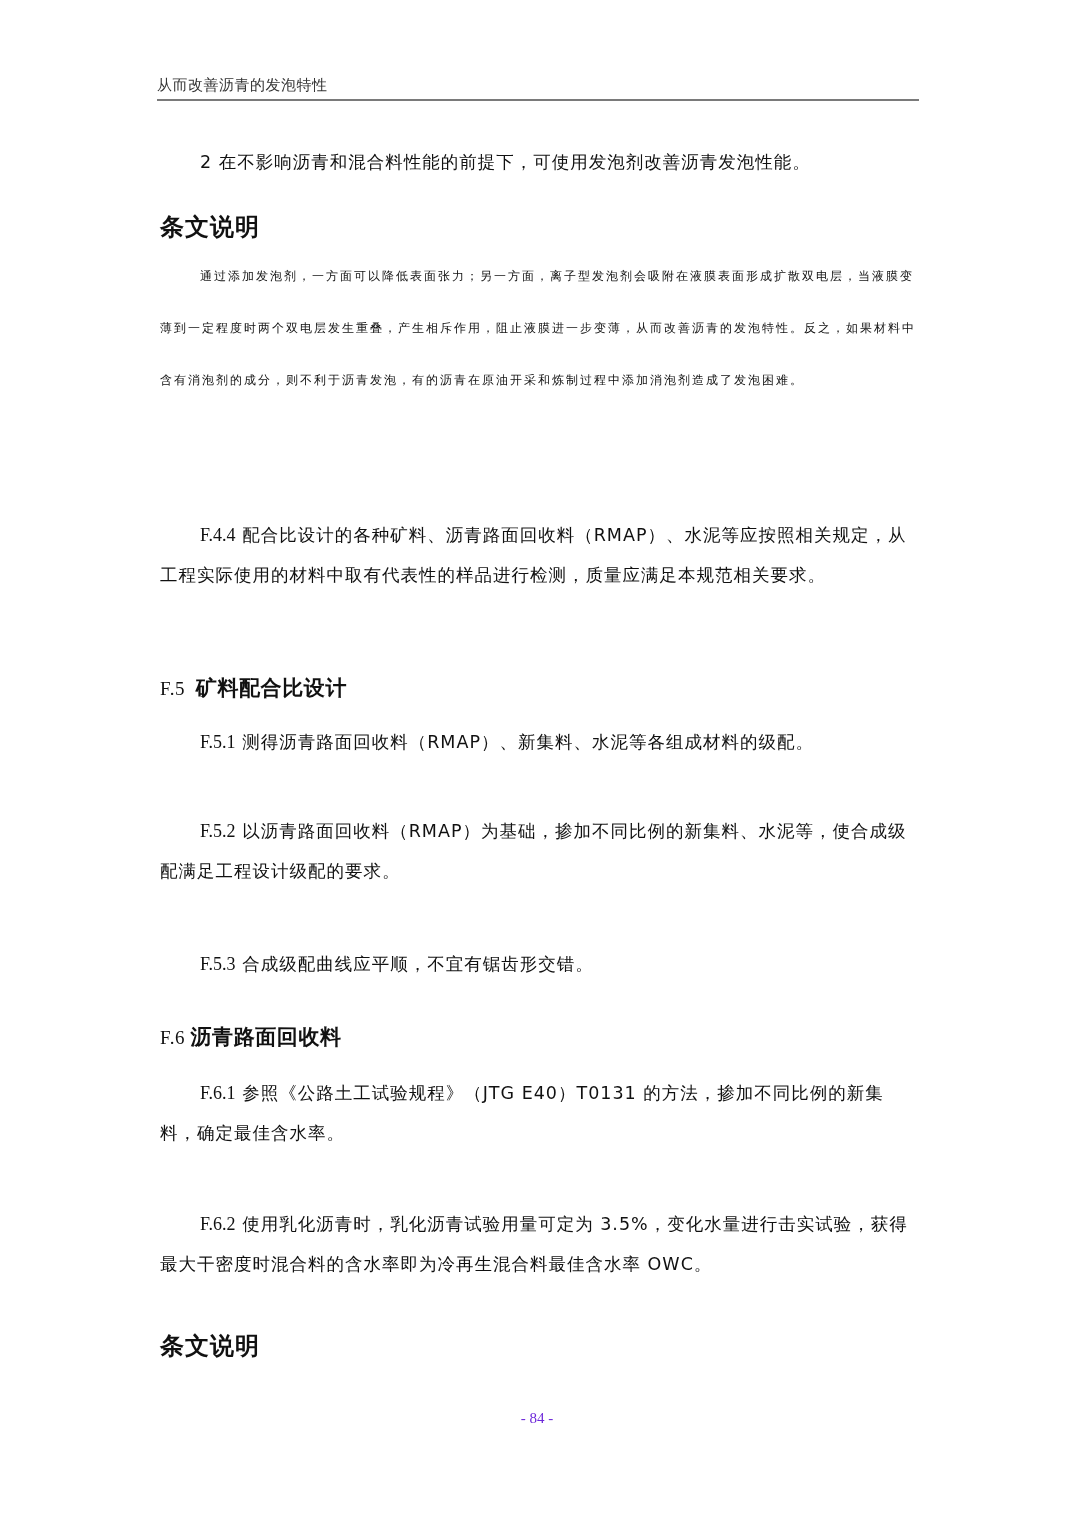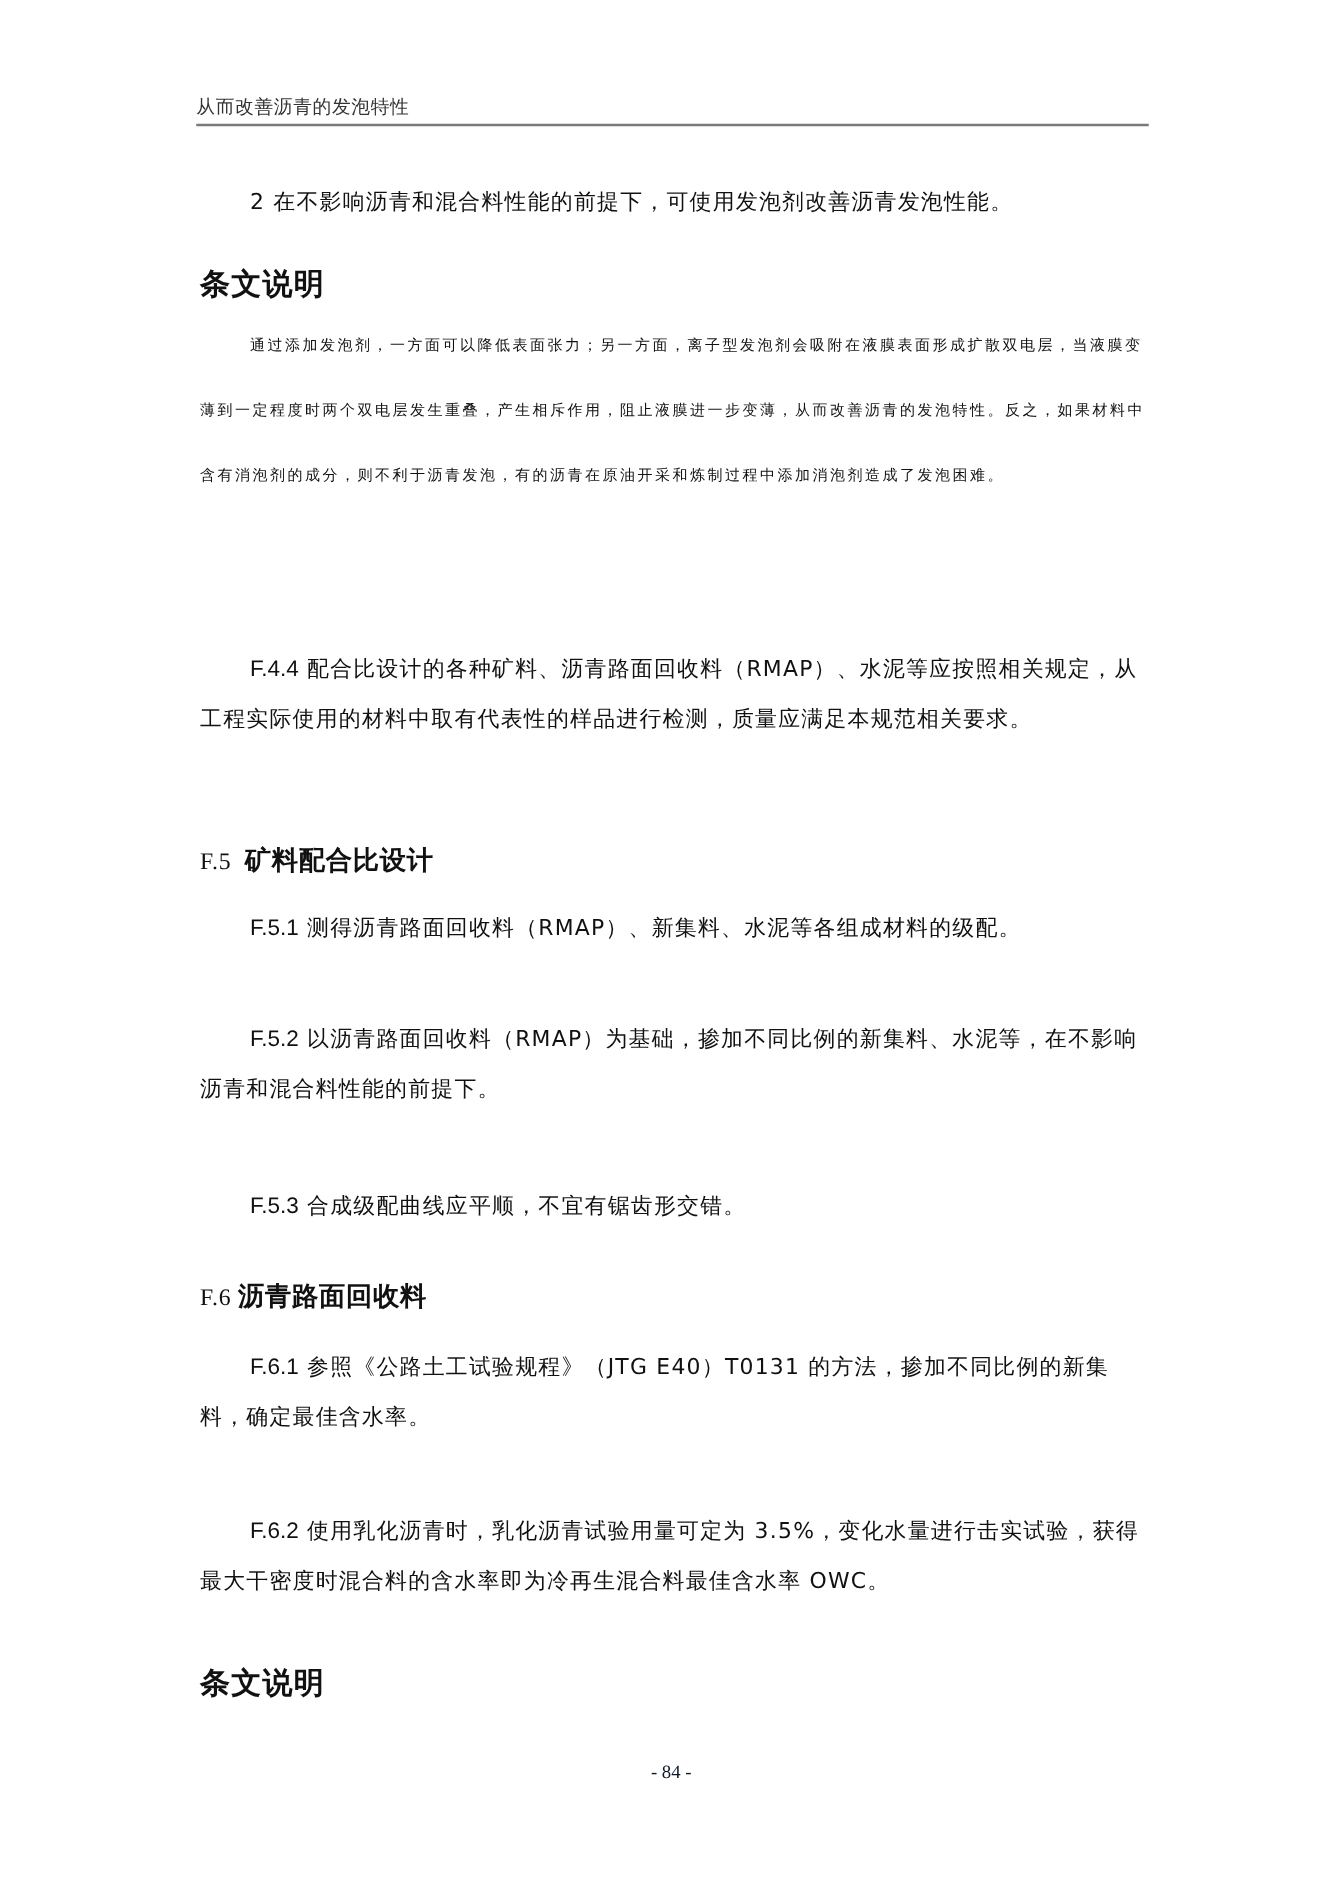--- a/index.html
+++ b/index.html
@@ -15,42 +15,42 @@
     position: absolute; left: 157px; top: 99px; width: 762px; height: 2px;
     background: #7a7a7a;
   }
   .block { position: absolute; left: 160px; width: 758px; font-size: 19px; line-height: 40px; letter-spacing: 0.6px; }
   .indent { text-indent: 40px; }
   .cond { font-family: "DejaVu Sans", sans-serif; font-size: 17.5px; letter-spacing: 1px; }
   .explain { font-family: "DejaVu Serif", serif; font-size: 12px; letter-spacing: 2px; line-height: 52px; }
   .h-explain { font-weight: bold; font-family: "DejaVu Serif", serif; font-size: 24px; letter-spacing: 1px; }
   .h-section { font-family: "Liberation Serif", serif; font-size: 19px; }
   .h-section .cn { font-family: "DejaVu Sans", sans-serif; font-weight: bold; font-size: 21px; }
-  .clause-no { font-family: Liberation Sans, sans-serif; font-size: 18px; letter-spacing: 0px; }
-  .page-number { position: absolute; left: 0; width: 1074px; top: 1410px; text-align: center; font-size: 15px; color: #0f172a; }
+  .clause-no { font-family: Liberation Serif, serif; font-size: 18px; letter-spacing: 0px; }
+  .page-number { position: absolute; left: 0; width: 1074px; top: 1410px; text-align: center; font-size: 15px; color: #6d28d9; }
 </style>
 </head>
 <body>
 
 <div class="running-header">从而改善沥青的发泡特性</div>
 <div class="header-rule"></div>
 
 <div class="block indent cond" style="top:142px;">2 在不影响沥青和混合料性能的前提下，可使用发泡剂改善沥青发泡性能。</div>
 
 <div class="block h-explain" style="top:207px;">条文说明</div>
 
 <div class="block indent explain" style="top:250px;">通过添加发泡剂，一方面可以降低表面张力；另一方面，离子型发泡剂会吸附在液膜表面形成扩散双电层，当液膜变薄到一定程度时两个双电层发生重叠，产生相斥作用，阻止液膜进一步变薄，从而改善沥青的发泡特性。反之，如果材料中含有消泡剂的成分，则不利于沥青发泡，有的沥青在原油开采和炼制过程中添加消泡剂造成了发泡困难。</div>
 
 <div class="block indent cond" style="top:515px;"><span class="clause-no">F.4.4</span>&nbsp;<span>配合比设计的各种矿料、沥青路面回收料（RMAP）、水泥等应按照相关规定，从工程实际使用的材料中取有代表性的样品进行检测，质量应满足本规范相关要求。</span></div>
 
 <div class="block h-section" style="top:668px;"><span>F.5</span>&nbsp; <span class="cn">矿料配合比设计</span></div>
 
 <div class="block indent cond" style="top:722px;"><span class="clause-no">F.5.1</span> <span>测得沥青路面回收料（RMAP）、新集料、水泥等各组成材料的级配。</span></div>
 
-<div class="block indent cond" style="top:811px;"><span class="clause-no">F.5.2</span> <span>以沥青路面回收料（RMAP）为基础，掺加不同比例的新集料、水泥等，在不影响沥青和混合料性能的前提下。</span></div>
+<div class="block indent cond" style="top:811px;"><span class="clause-no">F.5.2</span> <span>以沥青路面回收料（RMAP）为基础，掺加不同比例的新集料、水泥等，使合成级配满足工程设计级配的要求。</span></div>
 
 <div class="block indent cond" style="top:944px;"><span class="clause-no">F.5.3</span> <span>合成级配曲线应平顺，不宜有锯齿形交错。</span></div>
 
 <div class="block h-section" style="top:1017px;"><span>F.6</span> <span class="cn">沥青路面回收料</span></div>
 
 <div class="block indent cond" style="top:1073px;"><span class="clause-no">F.6.1</span> <span>参照《公路土工试验规程》（JTG E40）T0131 的方法，掺加不同比例的新集料，确定最佳含水率。</span></div>
 
 <div class="block indent cond" style="top:1204px;"><span class="clause-no">F.6.2</span> <span>使用乳化沥青时，乳化沥青试验用量可定为 3.5%，变化水量进行击实试验，获得最大干密度时混合料的含水率即为冷再生混合料最佳含水率 OWC。</span></div>
 
 <div class="block h-explain" style="top:1326px;">条文说明</div>

